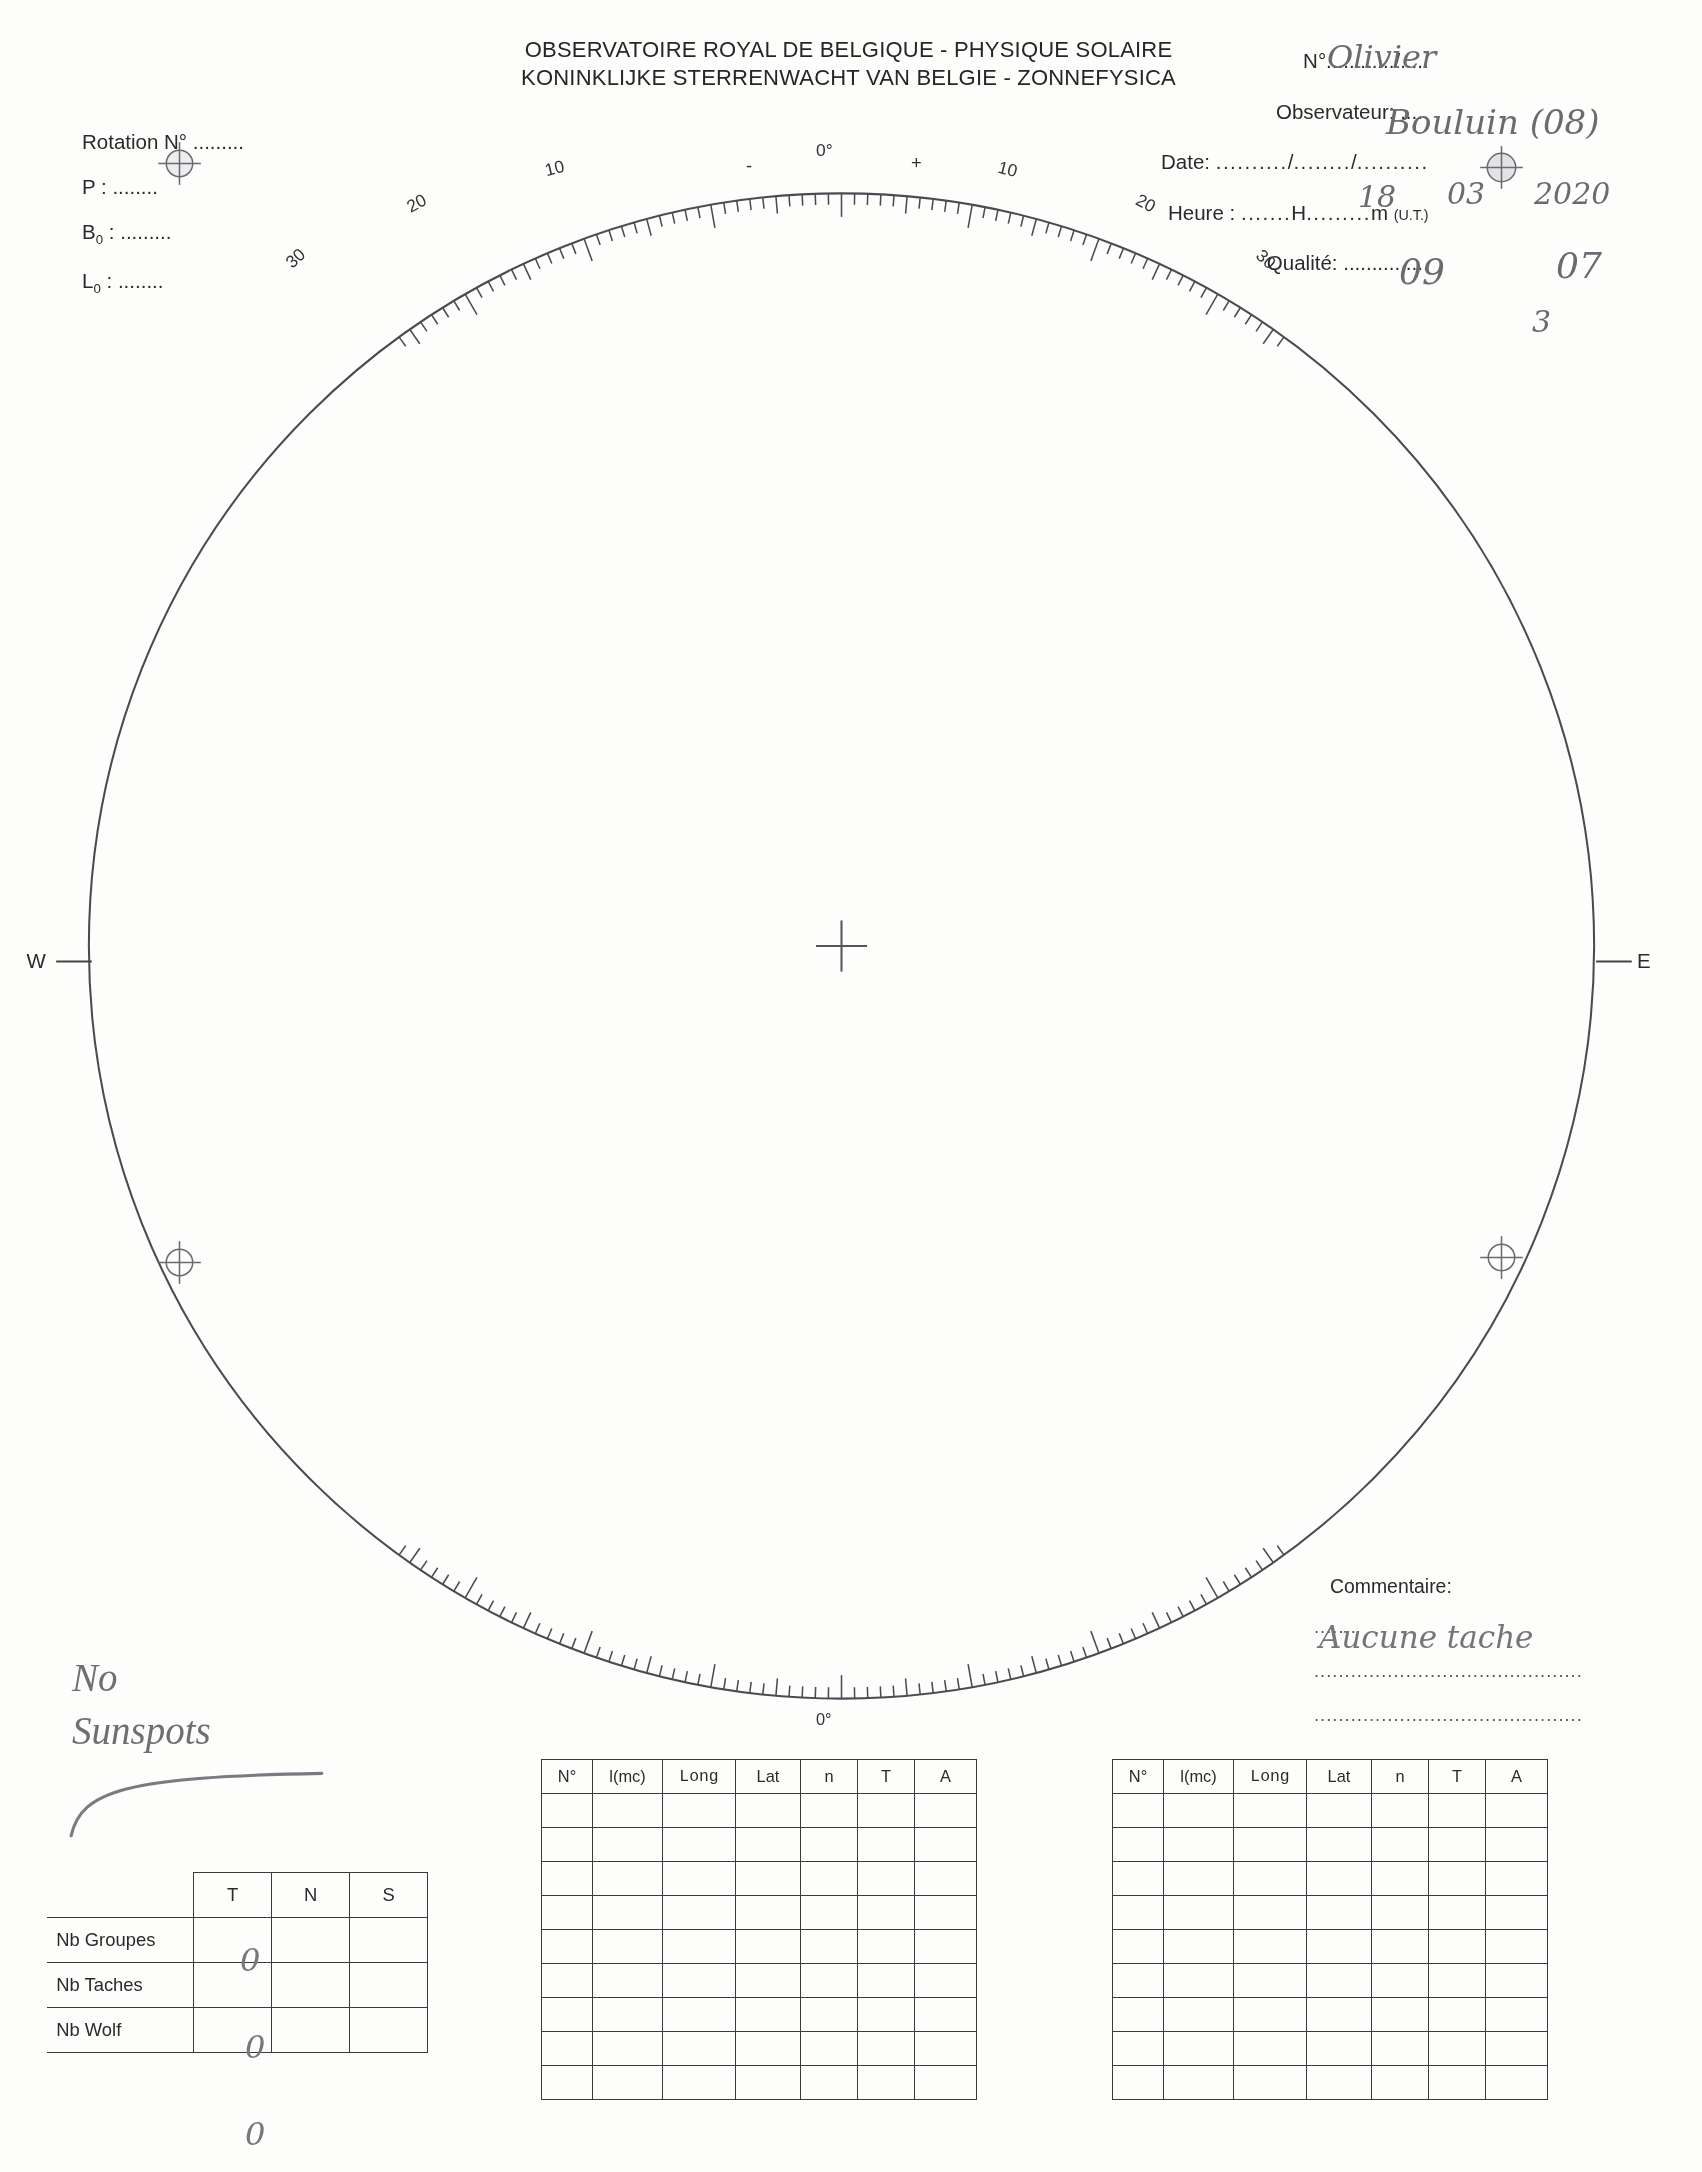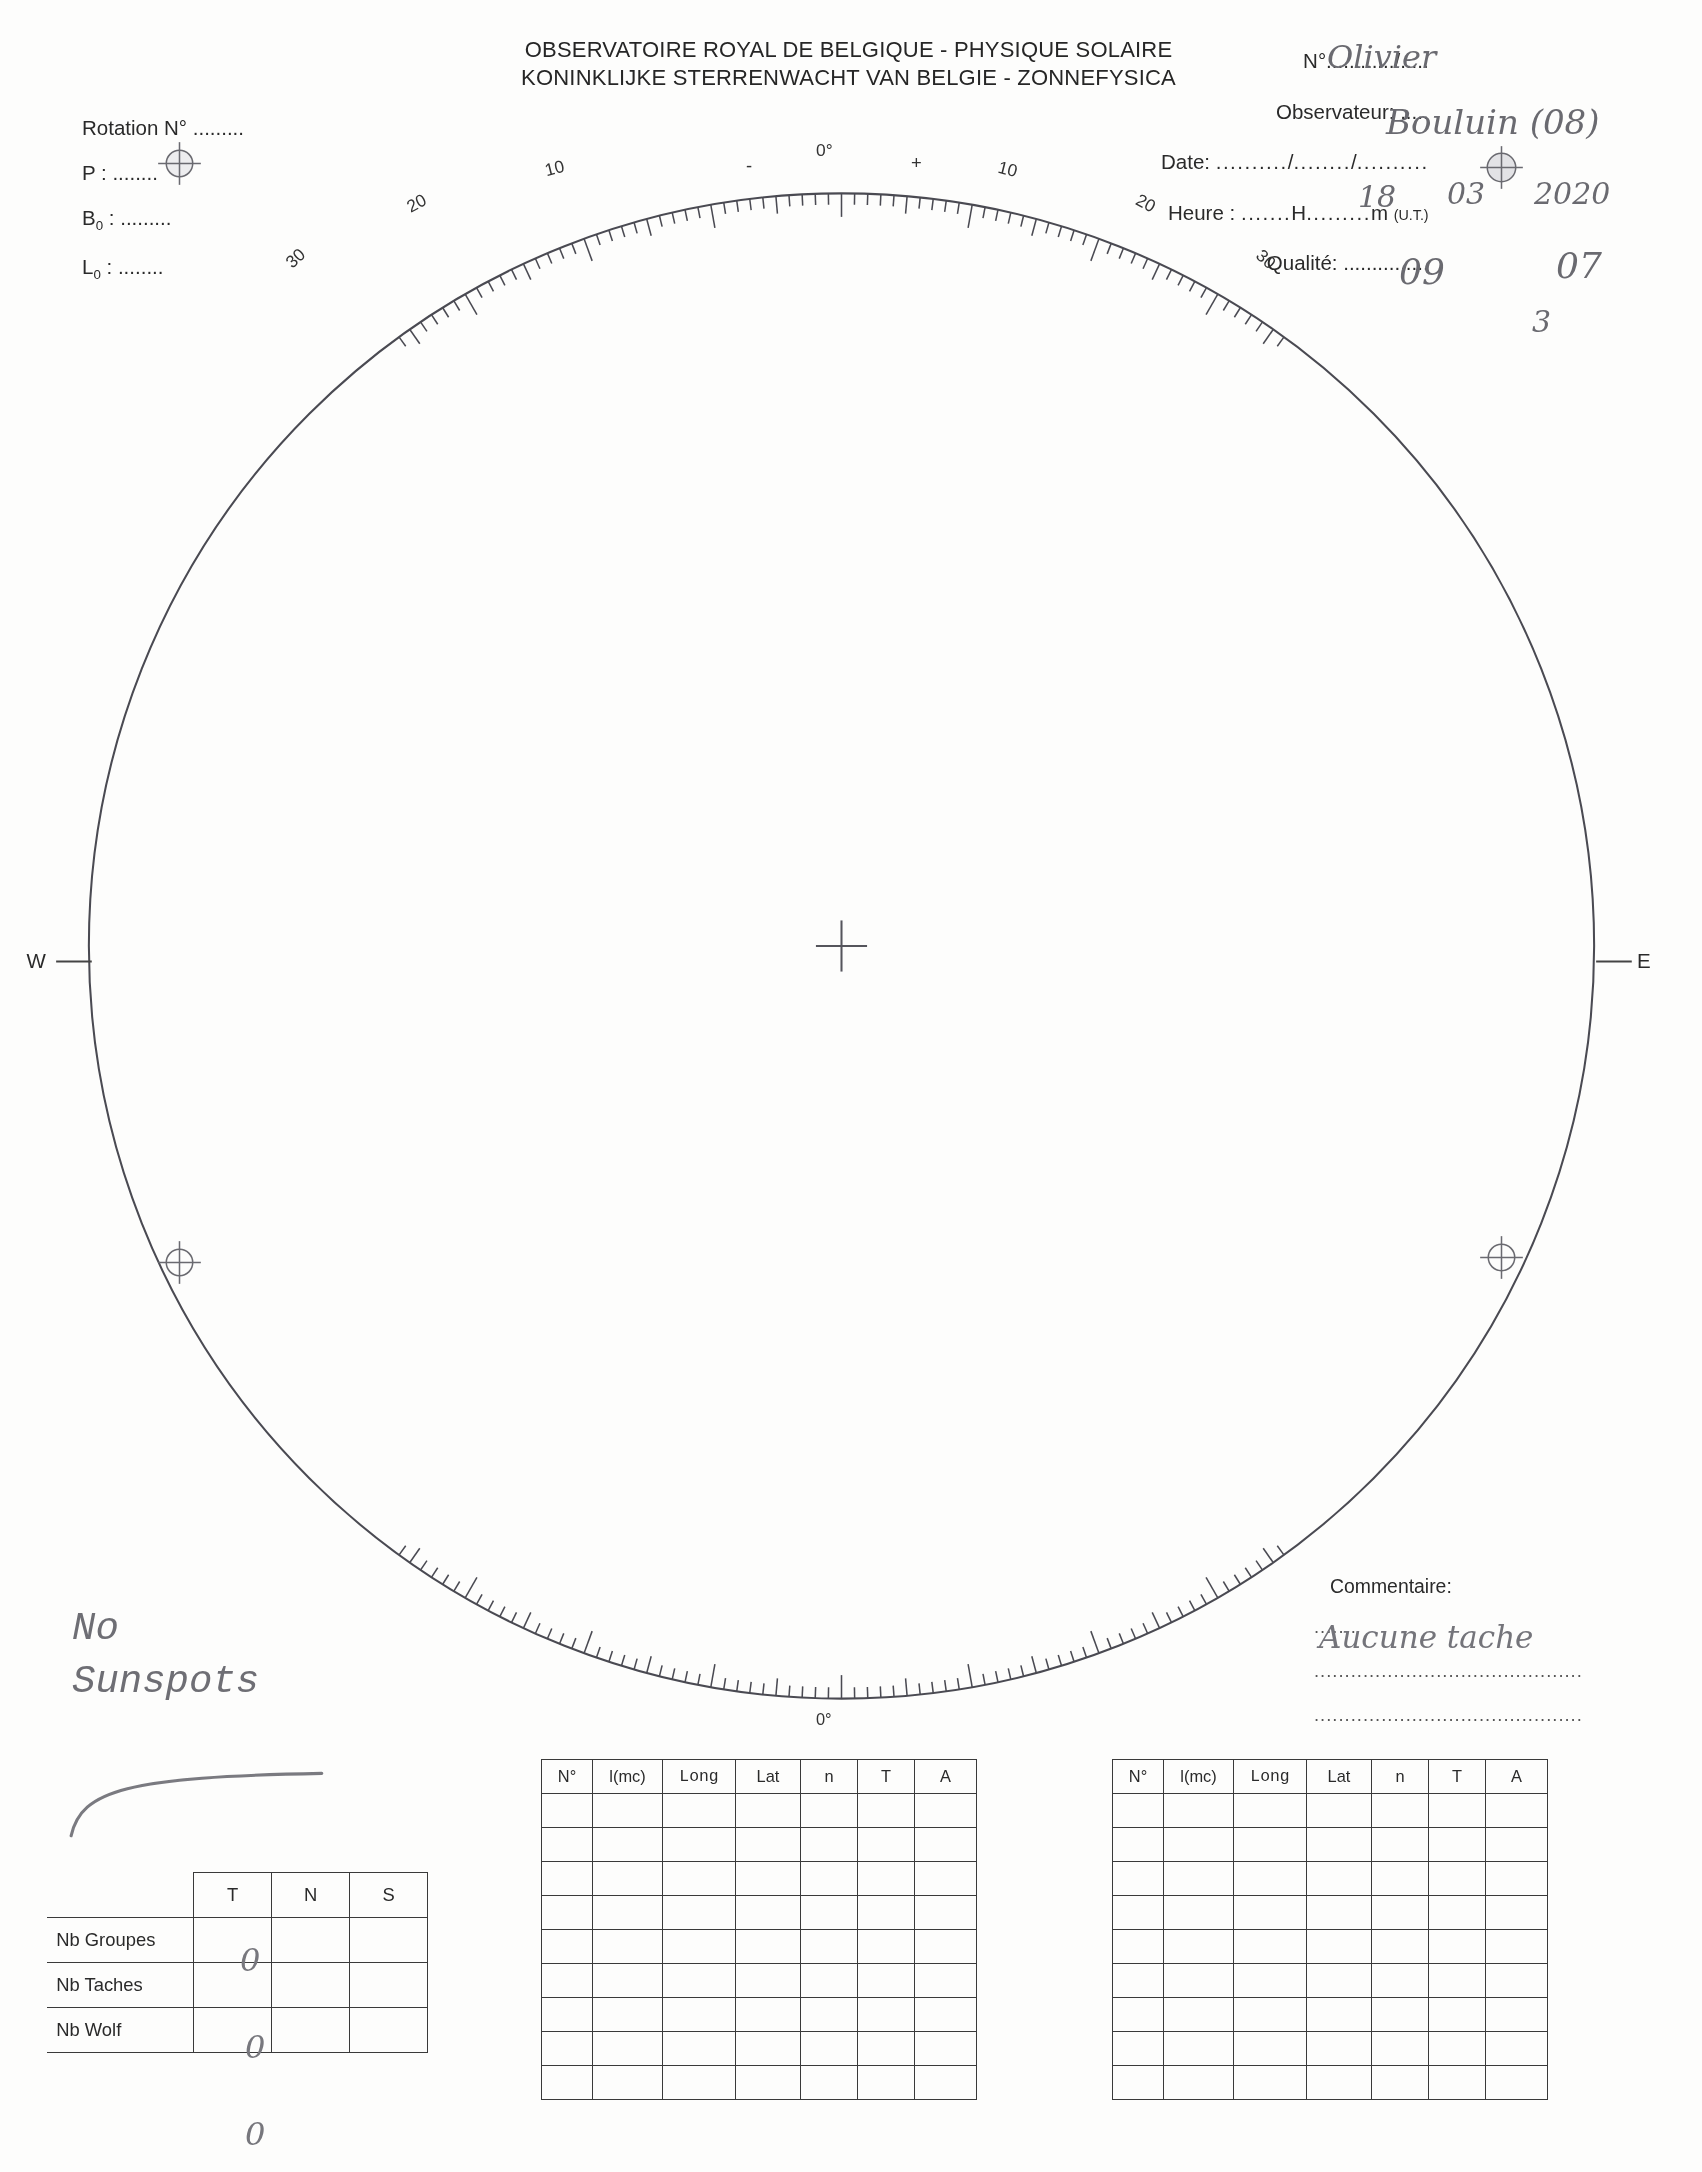--- a/index.html
+++ b/index.html
@@ -42,20 +42,21 @@
     position: absolute;
     left: 82px;
     top: 118px;
     font-size: 20.5px;
     line-height: 1.0;
     color: #2a2a2a;
   }
   .left-params .row {
     margin-bottom: 24.5px;
     white-space: nowrap;
+    margin-top: 14px;
   }
   .left-params .sub {
     font-size: 13.3px;
     vertical-align: sub;
   }
 
   
   .right-params {
     position: absolute;
     left: 1161px;
@@ -120,22 +121,22 @@
     letter-spacing: 1px;
     color: #555;
     height: 44px;
     overflow: hidden;
   }
 
   
   .note {
     position: absolute;
     left: 72px;
-    top: 1603px;
-    font-family: Liberation Mono, monospace;
+    top: 1652px;
+    font-family: Liberation Serif, serif;
     font-style: italic;
     color: #6e6e74;
     font-size: 39px;
     line-height: 1.35;
   }
 
   
   table {
     border-collapse: collapse;
     font-size: 16.4px;

